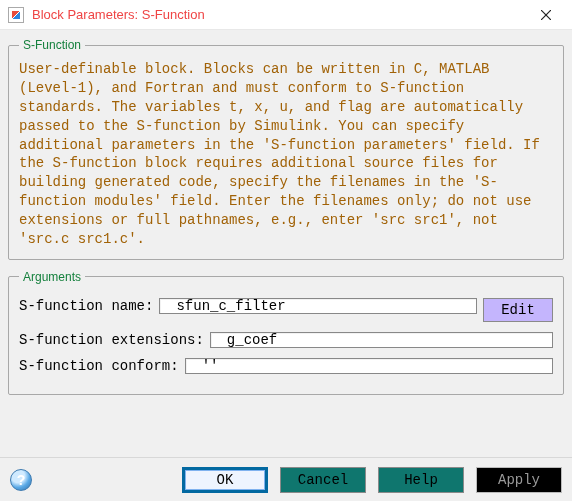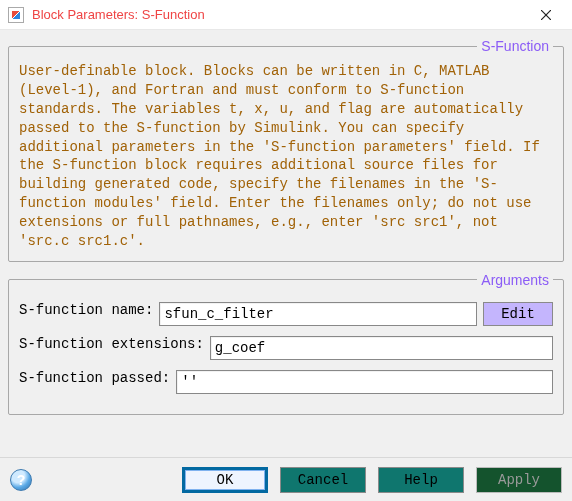--- a/index.html
+++ b/index.html
@@ -48,23 +48,22 @@
     overflow:auto;
   }
   fieldset.group {
     border: 1px solid #a8a8a8;
     border-radius: 2px;
     margin: 4px 0 10px 0;
     padding: 8px 10px 10px 10px;
   }
   fieldset.group > legend {
     padding: 0 4px;
-    color: #8b5cf6;
-    font-size: 14px;
-    text-align: right;
+    color: #15803d;
+    font-size: 12px;
   }
   .desc {
     font-family: "SimSun","NSimSun","Courier New",monospace;
     font-size: 14px;
     line-height: 1.35;
     color:#a16207;
     white-space: normal;
   }
   .row {
     display:flex;
@@ -72,24 +71,24 @@
     gap:6px;
     margin: 6px 0 10px 0;
   }
   .row-label {
     font-family: "SimSun","NSimSun","Courier New",monospace;
     font-size:14px;
     white-space:nowrap;
   }
   .row input[type="text"]{
     flex:1;
-    height:24px;
+    height:16px;
     border:1px solid #888;
     background:#fff;
-    padding:2px 4px;
+    padding:2px 16px;
     font-family: "SimSun","NSimSun","Courier New",monospace;
     font-size:14px;
     box-shadow: inset 1px 1px 0 rgba(0,0,0,0.05);
   }
   .btn-edit{
     width:70px; height:24px;
     border:1px solid #8a8a8a;
     background:#c4b5fd;
     font-family: "SimSun","NSimSun","Courier New",monospace;
     font-size:14px;
@@ -124,21 +123,21 @@
     cursor:pointer;
     padding:0 8px;
   }
   .footer .btn.default{
     border:3px solid #0369a1;
     box-shadow: 0 0 0 1px #7fb2ef inset;
     background:#eef4fe;
   }
   .footer .btn.disabled{
     color:#9a9a9a;
-    background:#14532d;
+    background:#000000;
     border-color:#bbb;
     cursor:default;
   }
 </style>
 </head>
 <body>
 
 <div class="titlebar">
   <span class="titlebar-icon"></span>
   <span class="titlebar-title">Block Parameters: S-Function</span>
@@ -165,21 +164,21 @@
       <input type="text" value="sfun_c_filter" style="">
       <button class="btn-edit">Edit</button>
     </div>
 
     <div class="row">
       <span class="row-label">S-function extensions:</span>
       <input type="text" value="g_coef" style="">
     </div>
 
     <div class="row">
-      <span class="row-label">S-function passed:</span>
+      <span class="row-label">S-function conform:</span>
       <input type="text" value="''" style="">
     </div>
 
   </fieldset>
 
 </div>
 
 <div class="footer">
   <div class="help-icon">?</div>
   <div class="footer-spacer"></div>

